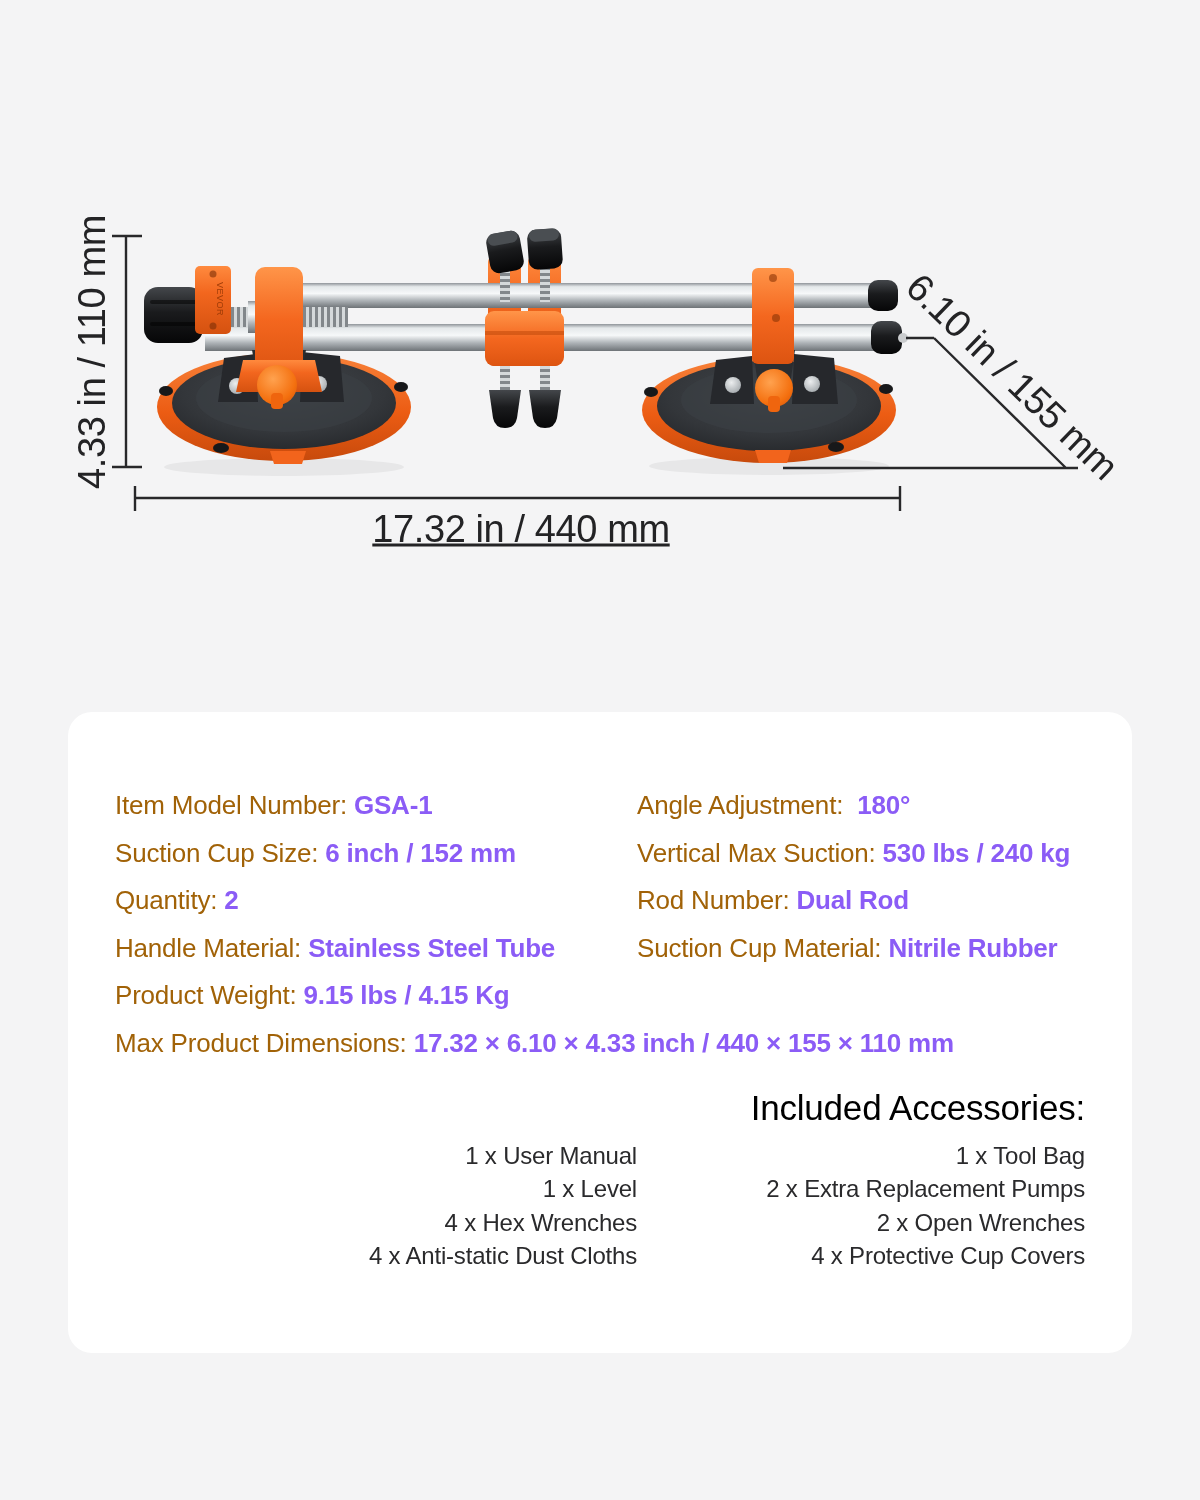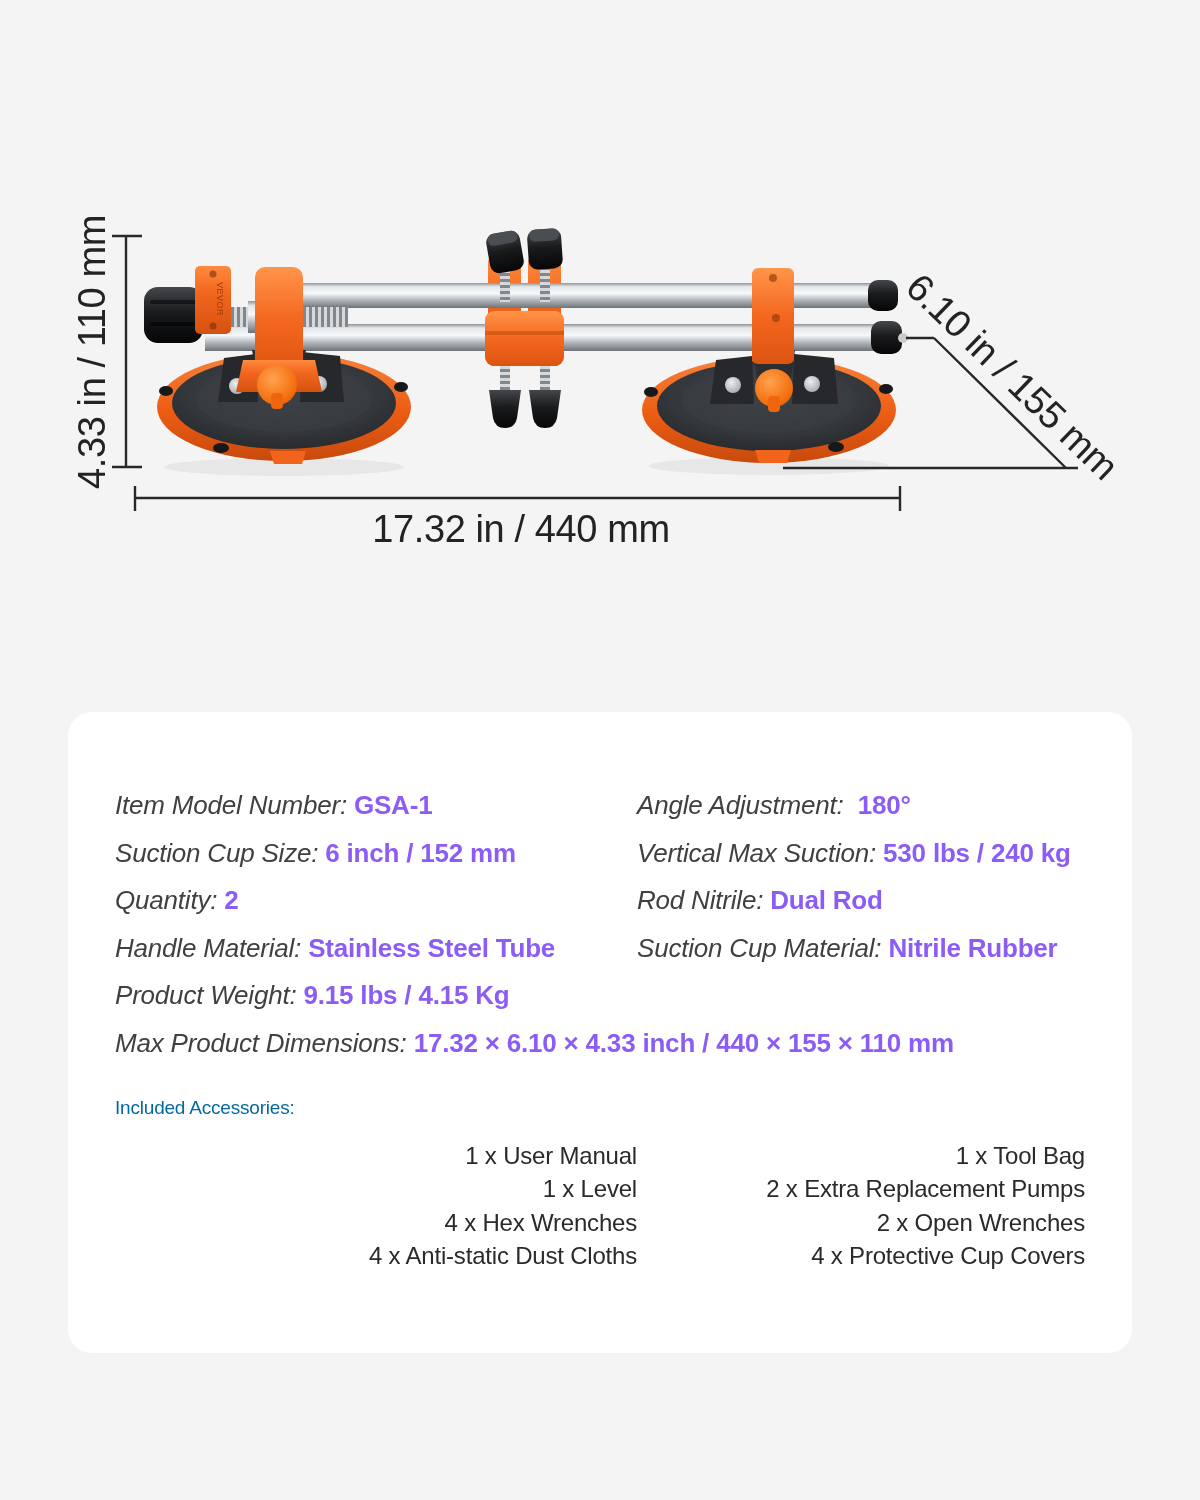--- a/index.html
+++ b/index.html
@@ -20,20 +20,21 @@
     color:#232325;
     white-space:nowrap;
   }
   .dim-height{
     left:92px;top:352px;
     transform:translate(-50%,-50%) rotate(-90deg);
   }
   .dim-width{
     left:521px;top:529px;
     transform:translate(-50%,-50%);
+    text-decoration:underline;
   }
   .dim-depth{
     left:1012px;top:377px;
     transform:translate(-50%,-50%) rotate(44deg);
   }
   .spec-card{
     position:absolute;left:68px;top:712px;
     width:1064px;height:641px;
     background:#ffffff;
     border-radius:24px;
@@ -41,27 +42,28 @@
     padding:70px 47px 0 47px;
   }
   .spec-grid{
     display:grid;
     grid-template-columns:522px 1fr;
     grid-auto-rows:47.5px;
     align-items:center;
   }
   .spec-row{font-size:26px;letter-spacing:-0.2px;white-space:nowrap;}
   .dims-row{grid-column:1 / -1;}
-  .s-label{color:#404040;white-space:pre-wrap;font-style:italic;}
+  .s-label{color:#a16207;white-space:pre-wrap;}
   .s-value{color:#8b5cf6;font-weight:bold;}
   .acc-heading{
     margin-top:23px;
-    font-size:19px;letter-spacing:-0.2px;
-    color:#0369a1;
+    font-size:35px;letter-spacing:-0.2px;
+    color:#000000;
     line-height:36px;
+    text-align:right;
   }
   .acc-grid{
     margin-top:13px;
     display:grid;
     grid-template-columns:522px 1fr;
     grid-auto-flow:column;
     grid-template-rows:repeat(4,33.5px);
     align-items:center;
     text-align:right;
   }
@@ -240,21 +242,21 @@
     <div class="spec-row">
       <span class="s-label">Suction Cup Size: </span><span class="s-value">6 inch / 152 mm</span>
     </div>
     <div class="spec-row">
       <span class="s-label">Vertical Max Suction: </span><span class="s-value">530 lbs / 240 kg</span>
     </div>
     <div class="spec-row">
       <span class="s-label">Quantity: </span><span class="s-value">2</span>
     </div>
     <div class="spec-row">
-      <span class="s-label">Rod Nitrile: </span><span class="s-value">Dual Rod</span>
+      <span class="s-label">Rod Number: </span><span class="s-value">Dual Rod</span>
     </div>
     <div class="spec-row">
       <span class="s-label">Handle Material: </span><span class="s-value">Stainless Steel Tube</span>
     </div>
     <div class="spec-row">
       <span class="s-label">Suction Cup Material: </span><span class="s-value">Nitrile Rubber</span>
     </div>
     <div class="spec-row">
       <span class="s-label">Product Weight: </span><span class="s-value">9.15 lbs / 4.15 Kg</span>
     </div>

